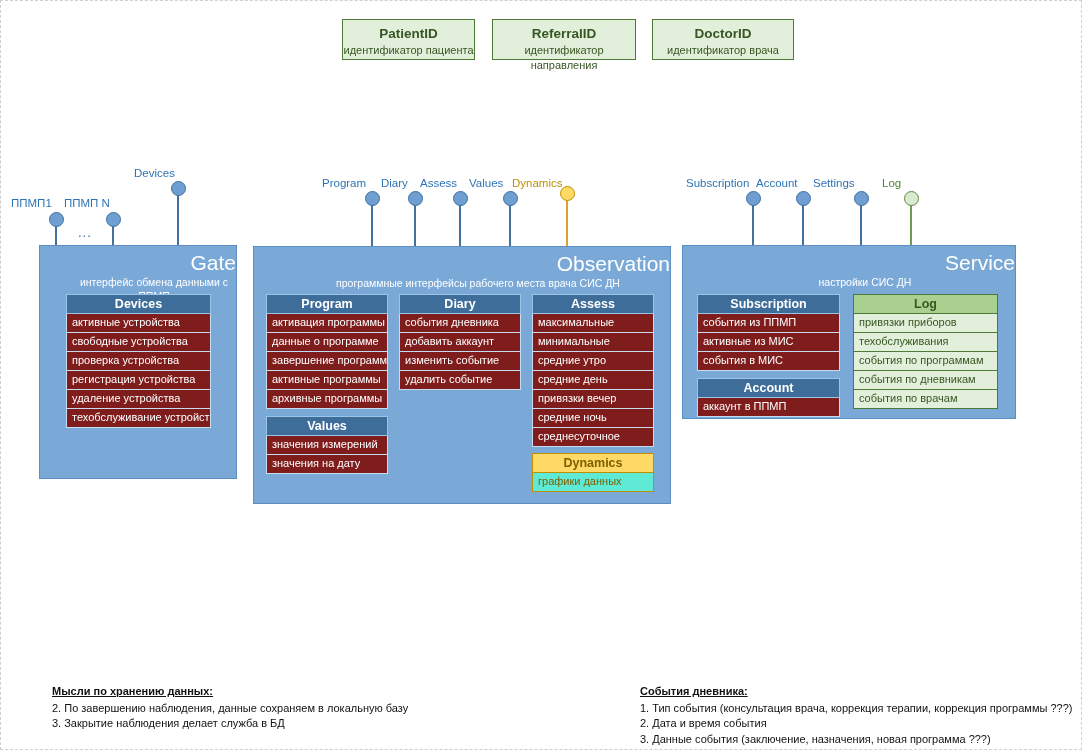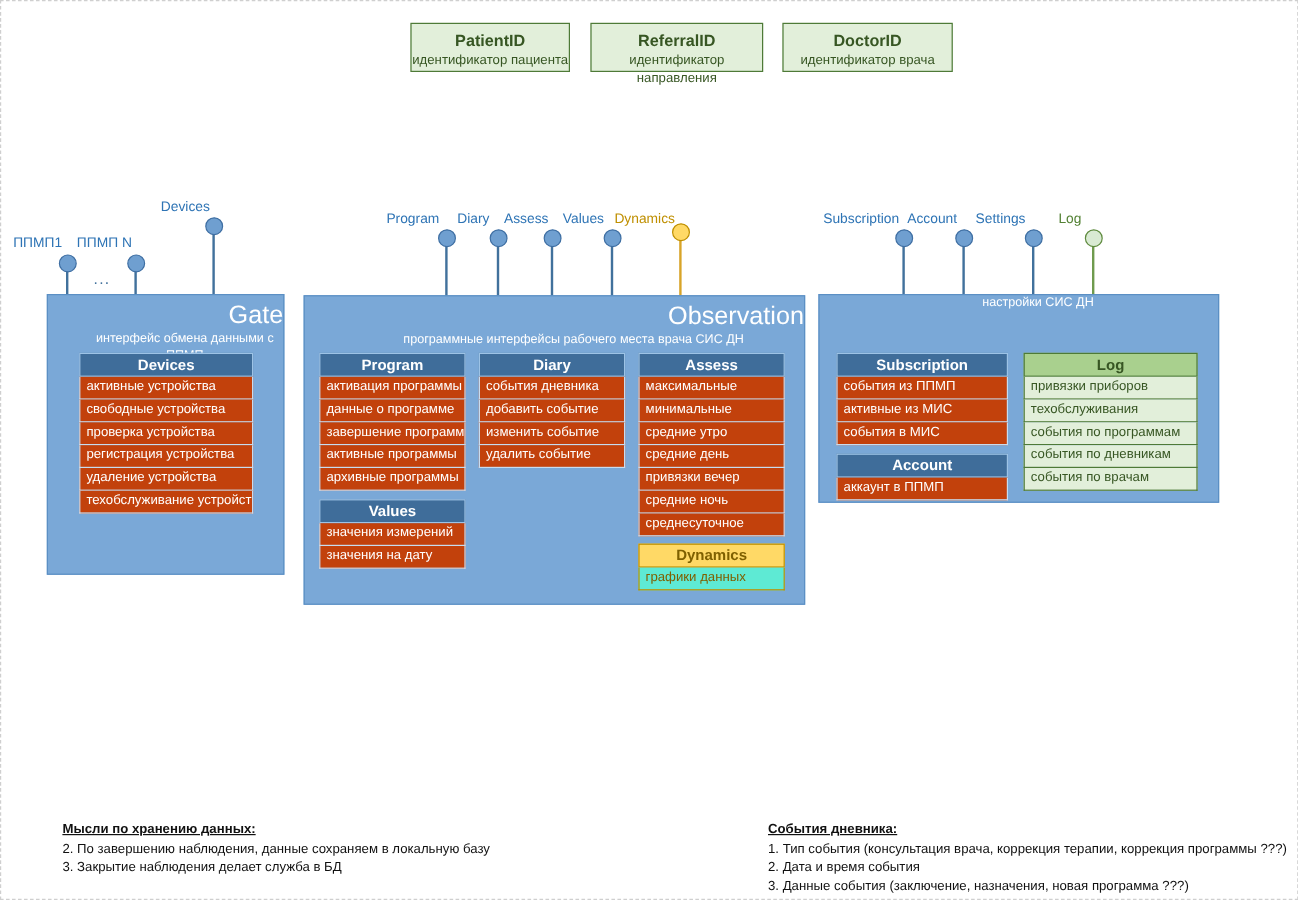--- a/index.html
+++ b/index.html
@@ -119,21 +119,21 @@
     border: 1px solid #9dc3e6;
     box-sizing: border-box;
     color: #ffffff;
     font-weight: bold;
     font-size: 12.5px;
     text-align: center;
     line-height: 18px;
     height: 20px;
   }
   .tbl .td {
-    background: #c2410c;
+    background: #7f1d1d;
     border: 1px solid #c7dcf0;
     border-top: none;
     box-sizing: border-box;
     color: #ffffff;
     font-size: 11px;
     line-height: 17px;
     height: 19px;
     padding-left: 5px;
     white-space: nowrap;
     overflow: hidden;
@@ -281,21 +281,21 @@
 
   <div class="tbl" style="left:265px; top:415px; width:122px;">
     <div class="th">Values</div>
     <div class="td">значения измерений</div>
     <div class="td">значения на дату</div>
   </div>
 
   <div class="tbl" style="left:398px; top:293px; width:122px;">
     <div class="th">Diary</div>
     <div class="td">события дневника</div>
-    <div class="td">добавить событие</div>
+    <div class="td">добавить аккаунт</div>
     <div class="td">изменить событие</div>
     <div class="td">удалить событие</div>
   </div>
 
   <div class="tbl" style="left:531px; top:293px; width:122px;">
     <div class="th">Assess</div>
     <div class="td">максимальные</div>
     <div class="td">минимальные</div>
     <div class="td">средние утро</div>
     <div class="td">средние день</div>
@@ -327,20 +327,21 @@
     <div class="pin-dot"></div>
   </div>
 
   <div class="pin-label green" style="left:881px; top:176px;">Log</div>
   <div class="pin green" style="left:903px; top:190px;">
     <div class="pin-stem" style="height:55px;"></div>
     <div class="pin-dot"></div>
   </div>
 
   <div class="panel" style="left:681px; top:244px; width:334px; height:174px;">
+    <div class="panel-title">Service</div>
     <div class="panel-sub">настройки СИС ДН</div>
   </div>
 
   <div class="tbl" style="left:696px; top:293px; width:143px;">
     <div class="th">Subscription</div>
     <div class="td">события из ППМП</div>
     <div class="td">активные из МИС</div>
     <div class="td">события в МИС</div>
   </div>
 

